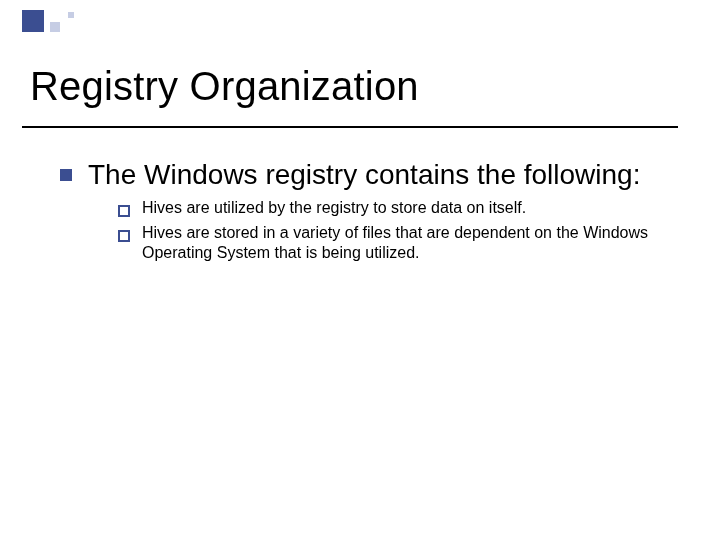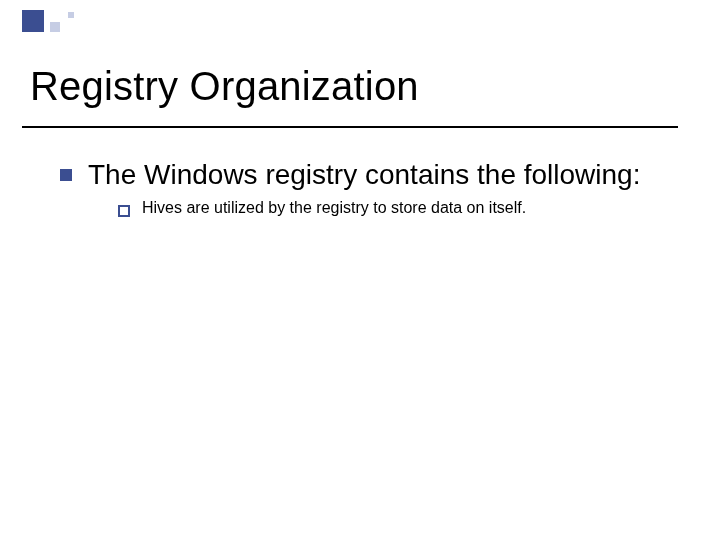--- a/index.html
+++ b/index.html
@@ -130,19 +130,23 @@
       <span class="bullet1"></span>
       <span>The Windows registry contains the following:</span>
 
       <div class="lvl2-group">
 
         <div class="lvl2">
           <span class="bullet2"></span>
           <span>Hives are utilized by the registry to store data on itself.</span>
         </div>
 
+        <div class="lvl2">
+          <span class="bullet2"></span>
+          <span>Hives are stored in a variety of files that are dependent on the Windows Operating System that is being utilized.</span>
+        </div>
 
       </div>
     </div>
 
   </div>
 
 </div>
 
 </body></html>

